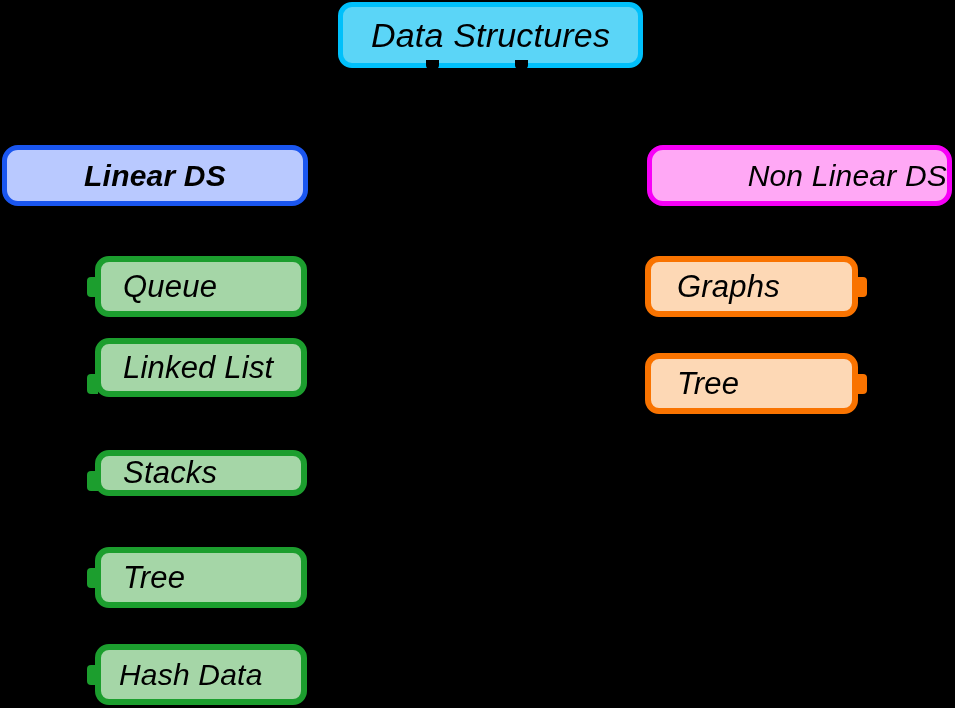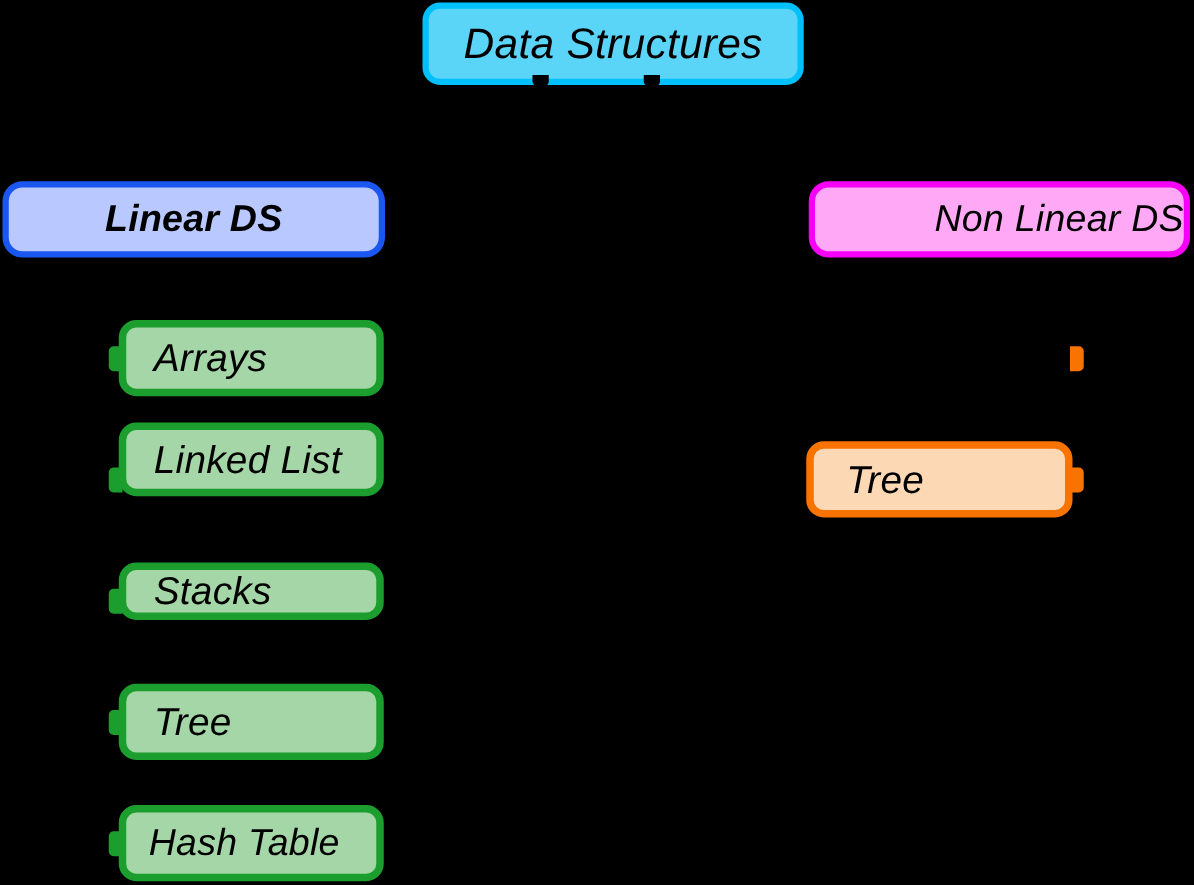--- a/index.html
+++ b/index.html
@@ -137,44 +137,47 @@
 
   <div class="node branch-linear" style="left:2px; top:145px; width:306px; height:61px;">
     <span>Linear DS</span>
   </div>
 
   <div class="node branch-nonlinear" style="left:647px; top:145px; width:305px; height:61px;justify-content:flex-end;">
     <span>Non Linear DS</span>
   </div>
 
   <div class="node leaf-green" style="left:95px; top:256px; width:212px; height:61px;">
-    <span>Arrays</span>
+    <span>Queue</span>
   </div>
   <div class="stub leaf-left" style="left:87px; top:277px;"></div>
 
   <div class="node leaf-green" style="left:95px; top:338px; width:212px; height:59px;font-style:italic;">
     <span>Linked List</span>
   </div>
   <div class="stub leaf-left" style="left:87px; top:374px;"></div>
 
   <div class="node leaf-green" style="left:95px; top:450px; width:212px; height:46px;">
     <span>Stacks</span>
   </div>
   <div class="stub leaf-left" style="left:87px; top:471px;"></div>
 
   <div class="node leaf-green" style="left:95px; top:547px; width:212px; height:61px;">
     <span>Tree</span>
   </div>
   <div class="stub leaf-left" style="left:87px; top:568px;"></div>
 
   <div class="node leaf-green" style="left:95px; top:644px; width:212px; height:61px; padding-left:18px; font-size:30px;">
-    <span>Hash Table</span>
+    <span>Hash Data</span>
   </div>
   <div class="stub leaf-left" style="left:87px; top:665px;"></div>
 
+  <div class="node leaf-orange" style="left:645px; top:256px; width:213px; height:61px;">
+    <span>Graphs</span>
+  </div>
   <div class="stub leaf-right" style="left:856px; top:277px;"></div>
 
   <div class="node leaf-orange" style="left:645px; top:353px; width:213px; height:61px;">
     <span>Tree</span>
   </div>
   <div class="stub leaf-right" style="left:856px; top:374px;"></div>
 
 </div>
 
 </body></html>

